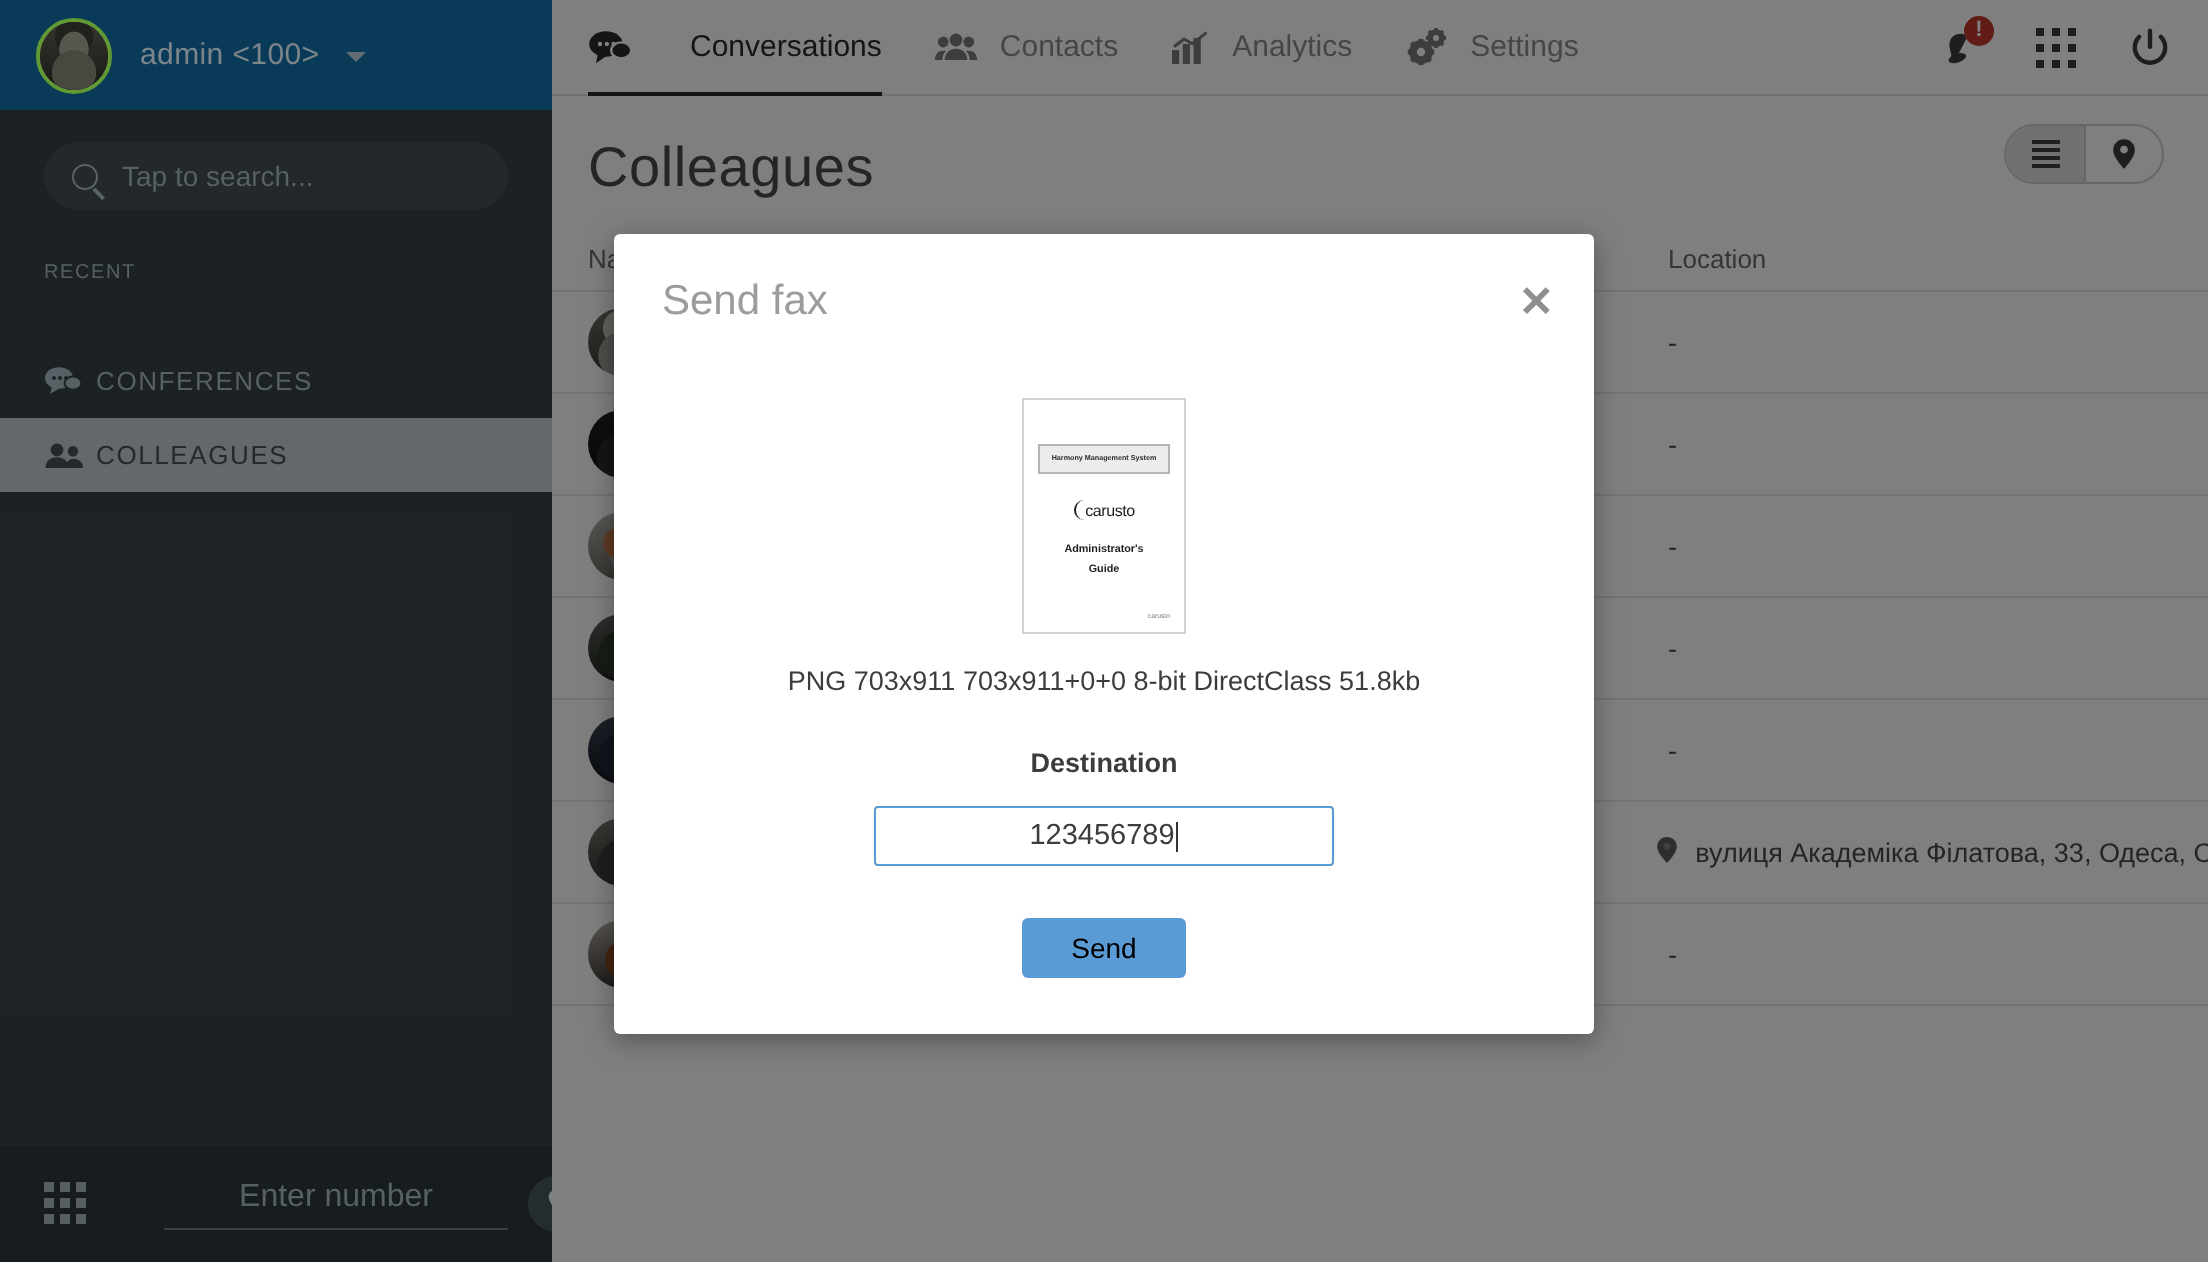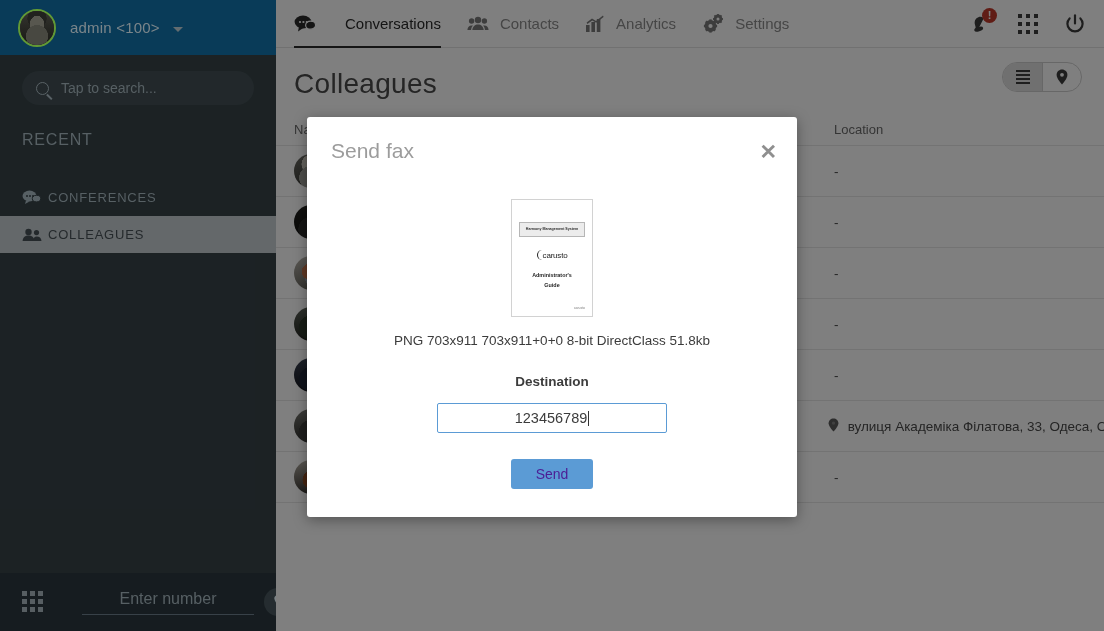--- a/index.html
+++ b/index.html
@@ -52,21 +52,21 @@
   .sb-search .mag {
     width: 13px; height: 13px; border: 1.6px solid #707b80; border-radius: 50%;
     position: relative; flex: 0 0 auto;
   }
   .sb-search .mag::after {
     content: ""; position: absolute; right: -5px; bottom: -4px;
     width: 7px; height: 1.6px; background: #707b80; transform: rotate(45deg);
   }
   .sb-search-text { margin-left: 12px; color: #6d787d; font-size: 14px; }
   .sb-recent {
-    color: #6d787d; font-size: 16px; letter-spacing: .8px;
+    color: #6d787d; font-size: 10px; letter-spacing: .8px;
     padding: 26px 0 0 22px;
   }
   .sb-empty { color: #5d686d; font-size: 14px; padding: 22px 0 0 22px; }
   .sb-nav { margin-top: 30px; }
   .sb-item {
     height: 37px; display: flex; align-items: center; padding-left: 22px;
     color: #6d787d; font-size: 13px; letter-spacing: .8px;
   }
   .sb-item.active { background: #7d8285; color: #2e3437; }
   .sb-ic { width: 26px; flex: 0 0 auto; display: flex; align-items: center; }
@@ -253,21 +253,21 @@
     display: flex; align-items: center; justify-content: center;
     font-size: 14.5px; color: #3c3c3c; background: #fff; position: relative;
   }
   .caret {
     display: inline-block; width: 1px; height: 15px;
     background: #333; margin-left: 1px;
   }
   .send-btn {
     margin: 26px auto 0 auto; width: 82px; height: 30px;
     background: #5b9bd5; border: none; border-radius: 3px;
-    color: #4c1d95; font-size: 14px; cursor: pointer;
+    color: #000000; font-size: 14px; cursor: pointer;
     font-family: "Liberation Sans", sans-serif;
   }
 </style>
 </head>
 <body>
 
 <div class="app">
 
   <div class="sidebar">
 

